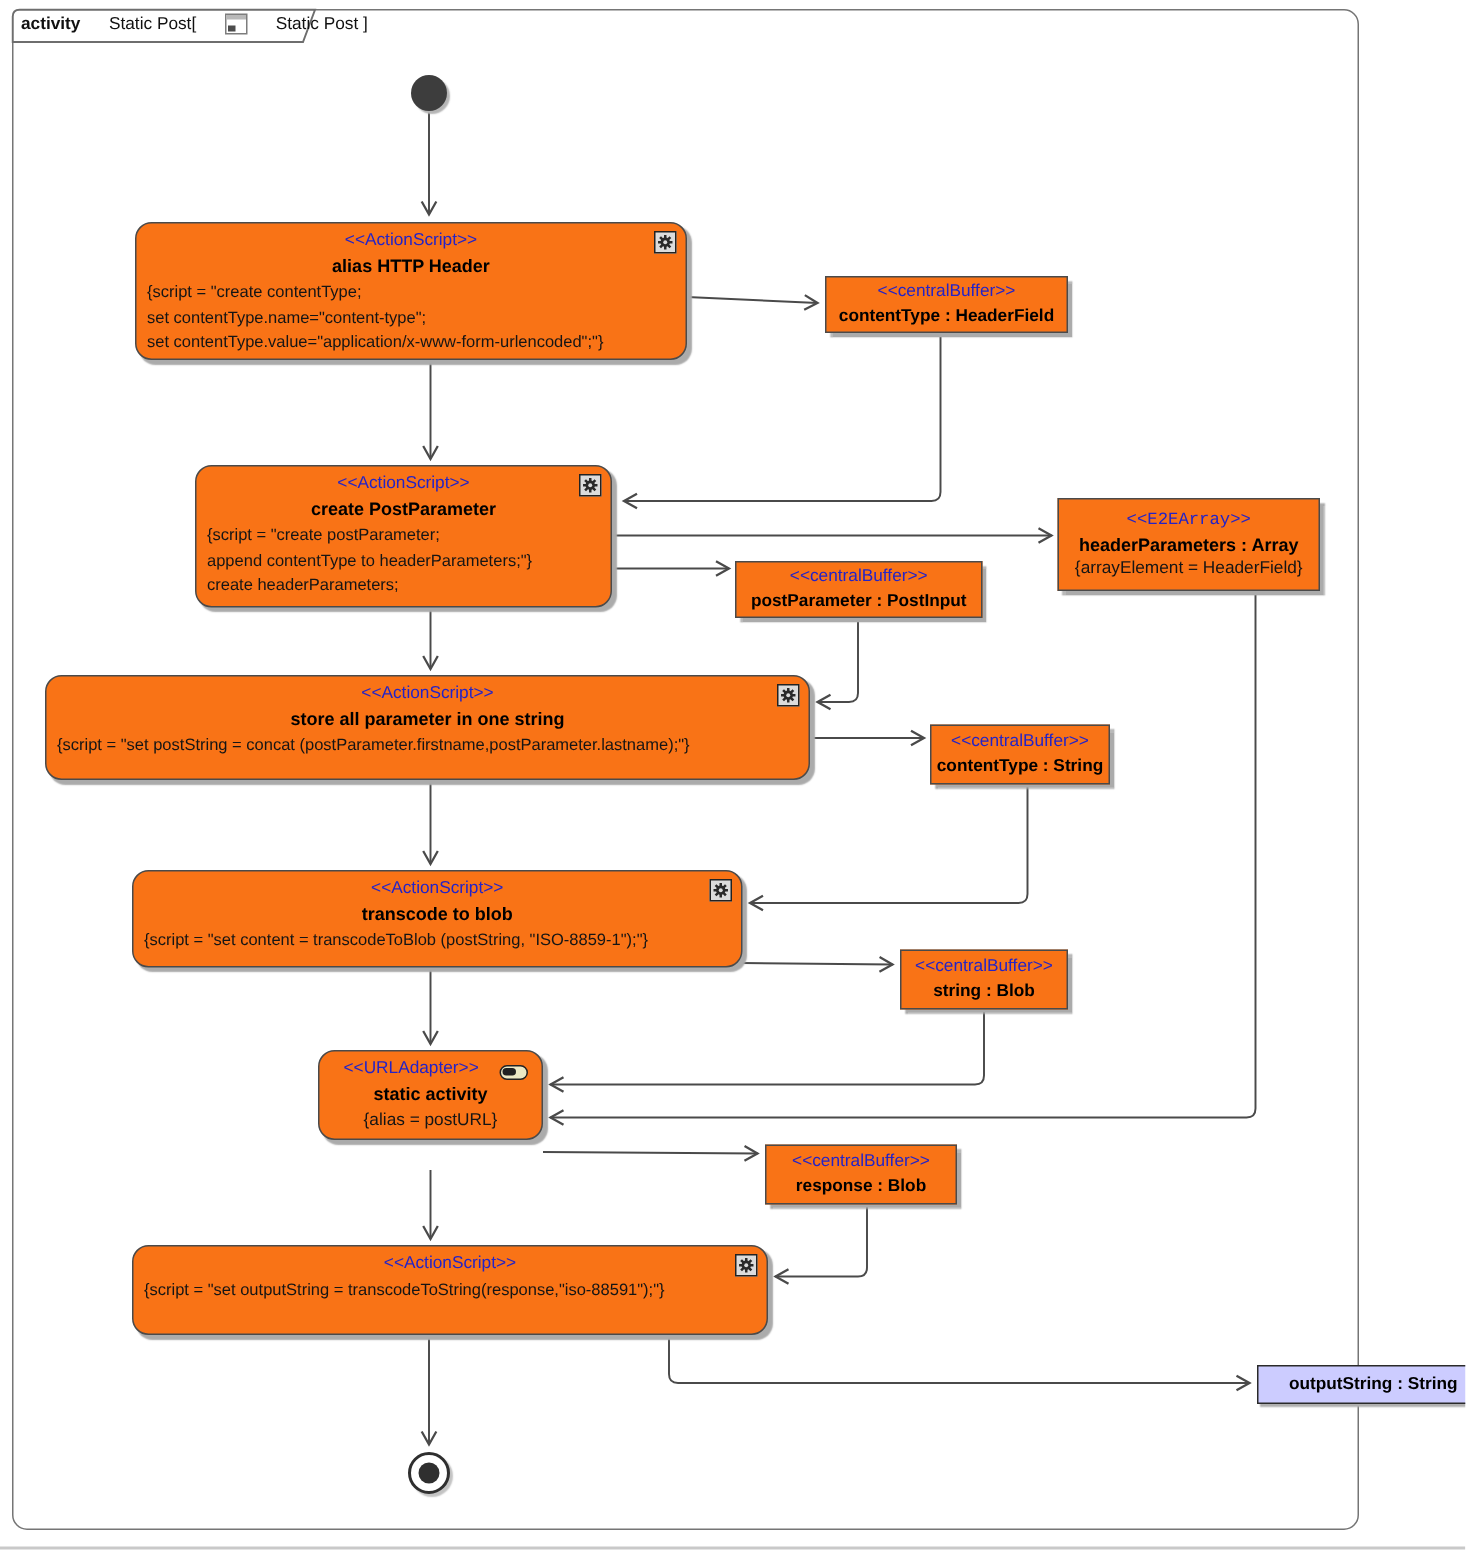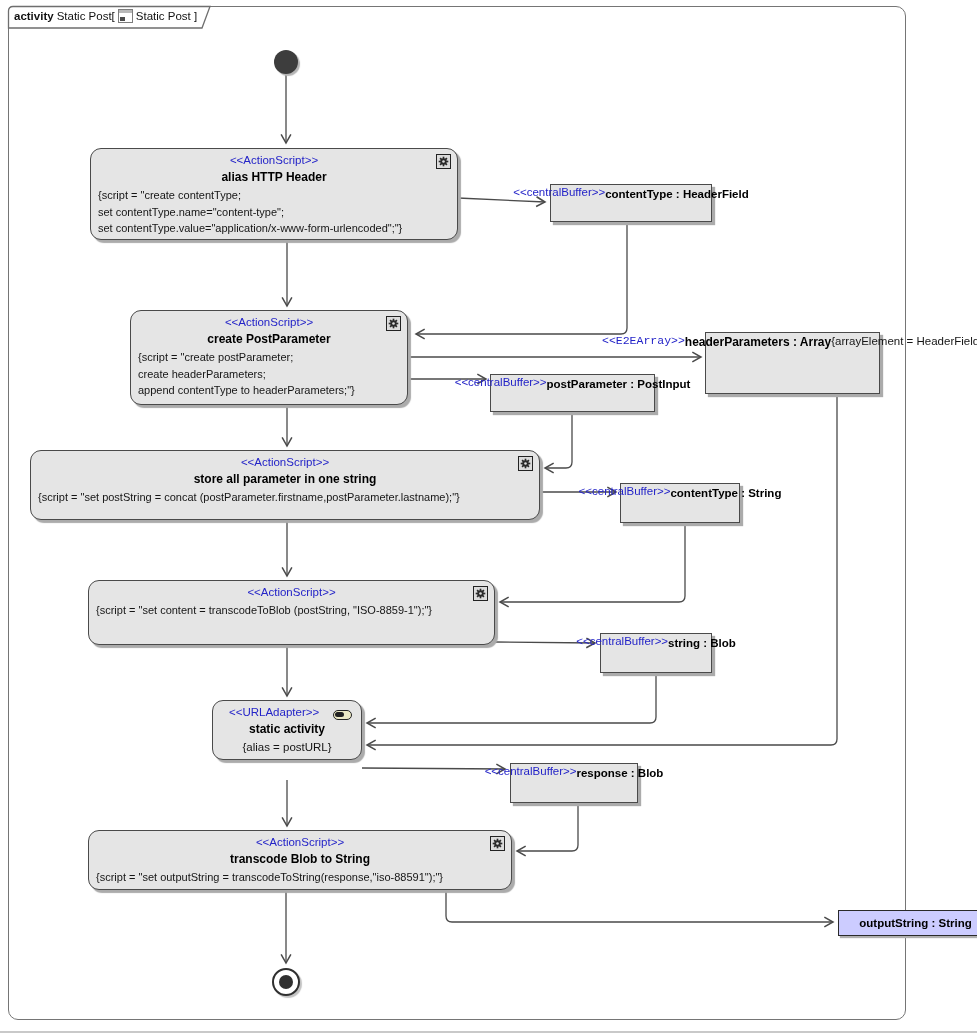--- a/index.html
+++ b/index.html
@@ -3,49 +3,49 @@
 <meta charset="utf-8">
 <style>
   html,body{margin:0;padding:0;background:#fff;}
   .canvas{position:relative;width:977px;height:1035px;background:#fff;overflow:hidden;
           font-family:"Liberation Sans",sans-serif;}
   .frame{position:absolute;left:8px;top:6px;width:896px;height:1012px;
          border:1.5px solid #757575;border-radius:10px;z-index:0;background:#fff;}
   .bottom-strip{position:absolute;left:0;top:1031px;width:977px;height:2px;background:#c9c9c9;}
   .tab{position:absolute;left:7px;top:5px;z-index:3;width:212px;height:24px;}
   .tab-text{position:absolute;left:14px;top:9px;z-index:4;font-size:11.5px;color:#111;
-            white-space:nowrap;display:flex;align-items:center;gap:3px;}
+            white-space:nowrap;display:flex;align-items:center;gap:19px;}
   .tab-text b{font-weight:bold;}
   .dg-icon{display:inline-block;width:13px;height:12px;border:1px solid #7d7d7d;
            background:#fff;position:relative;}
   .dg-icon::before{content:"";position:absolute;left:0;top:0;width:100%;height:3px;background:#b9b9b9;}
   .dg-icon::after{content:"";position:absolute;left:1px;bottom:1px;width:5px;height:4px;background:#4c4c4c;}
   svg.edges{position:absolute;left:0;top:0;z-index:1;}
-  .node{position:absolute;background:#e5e5e5;border:1.4px solid #4a4a4a;
+  .node{position:absolute;background:#f97316;border:1.4px solid #4a4a4a;
         box-shadow:3px 3px 1px #ababab;z-index:2;box-sizing:border-box;}
   .action{border-radius:11px;}
   .stereo{color:#2323C8;text-align:center;font-size:11.5px;padding-top:4px;line-height:15px;white-space:nowrap;}
   .nname{text-align:center;font-weight:bold;font-size:12px;color:#000;padding-top:1px;line-height:16px;white-space:nowrap;}
   .script{font-size:11px;color:#151515;padding:2px 7px 0 7px;line-height:16.5px;white-space:nowrap;}
   .detail{text-align:center;font-size:11.5px;color:#151515;line-height:16px;white-space:nowrap;}
   .badge{position:absolute;top:5px;right:6px;width:15px;height:15px;border:1.5px solid #222;
          background:#dcdcdc;display:flex;align-items:center;justify-content:center;box-sizing:border-box;}
   .pill{position:absolute;top:9px;right:9px;width:19px;height:10px;border:1.3px solid #222;
         border-radius:5px;box-sizing:border-box;background:#ECE9C5;}
   .pill-dot{position:absolute;left:1px;top:1px;width:9px;height:5px;border-radius:3px;background:#222;}
   .initial-node{position:absolute;left:274px;top:50px;width:24px;height:24px;border-radius:50%;
                 background:#3d3d3d;box-shadow:2px 2px 1px #b5b5b5;z-index:2;}
   .final-node{position:absolute;left:272px;top:968px;width:28px;height:28px;border-radius:50%;
               background:#fff;border:2px solid #2f2f2f;box-sizing:border-box;z-index:2;
               display:flex;align-items:center;justify-content:center;box-shadow:2px 2px 1px #c3c3c3;}
   .final-core{width:14px;height:14px;border-radius:50%;background:#2f2f2f;}
   .param-node{position:absolute;left:838px;top:910px;width:155px;height:26px;background:#CCCCFF;
               border:1.3px solid #2a2a2a;box-shadow:2px 2px 1px #b0b0b0;z-index:2;box-sizing:border-box;
               display:flex;align-items:center;justify-content:center;font-weight:bold;font-size:11.5px;color:#000;white-space:nowrap;}
-  .buf{display:flex;flex-direction:row;justify-content:center;}
+  .buf{display:flex;flex-direction:column;justify-content:center;}
 </style>
 </head>
 <body>
 
 <div class="canvas">
 
   <div class="frame"></div>
 
   <svg class="tab" width="212" height="24">
     <path d="M1.5,23 L1.5,6 Q1.5,1.5 6,1.5 L203,1.5 L195,23 Z" fill="#ffffff" stroke="#6e6e6e" stroke-width="1.3"></path>
@@ -112,22 +112,22 @@
   <div class="node buf" style="left:550px;top:184px;width:162px;height:38px;">
     <div class="stereo" style="padding-top:0;">&lt;&lt;centralBuffer&gt;&gt;</div>
     <div class="nname" style="font-size:11.5px;">contentType : HeaderField</div>
   </div>
 
   <div class="node action" style="left:130px;top:310px;width:278px;height:95px;">
     <div class="stereo">&lt;&lt;ActionScript&gt;&gt;</div>
     <div class="nname">create PostParameter</div>
     <div class="script">
       <div>{script = "create postParameter;</div>
+      <div>append contentType to headerParameters;"}</div>
       <div>create headerParameters;</div>
-      <div>append contentType to headerParameters;"}</div>
     </div>
     <div class="badge">
       <svg viewBox="0 0 16 16" width="11" height="11">
           <g stroke="#2a2a2a" stroke-width="2.4">
             <line x1="8" y1="1" x2="8" y2="15"></line>
             <line x1="1" y1="8" x2="15" y2="8"></line>
             <line x1="3" y1="3" x2="13" y2="13"></line>
             <line x1="13" y1="3" x2="3" y2="13"></line>
           </g>
           <circle cx="8" cy="8" r="4.6" fill="#2a2a2a" stroke="none"></circle>
@@ -167,20 +167,21 @@
     </div>
   </div>
 
   <div class="node buf" style="left:620px;top:483px;width:120px;height:40px;">
     <div class="stereo" style="padding-top:0;">&lt;&lt;centralBuffer&gt;&gt;</div>
     <div class="nname" style="font-size:11.5px;">contentType : String</div>
   </div>
 
   <div class="node action" style="left:88px;top:580px;width:407px;height:65px;">
     <div class="stereo">&lt;&lt;ActionScript&gt;&gt;</div>
+    <div class="nname">transcode to blob</div>
     <div class="script">
       <div>{script = "set content = transcodeToBlob (postString, "ISO-8859-1");"}</div>
     </div>
     <div class="badge">
       <svg viewBox="0 0 16 16" width="11" height="11">
           <g stroke="#2a2a2a" stroke-width="2.4">
             <line x1="8" y1="1" x2="8" y2="15"></line>
             <line x1="1" y1="8" x2="15" y2="8"></line>
             <line x1="3" y1="3" x2="13" y2="13"></line>
             <line x1="13" y1="3" x2="3" y2="13"></line>
@@ -205,21 +206,20 @@
       </div>
   </div>
 
   <div class="node buf" style="left:510px;top:763px;width:128px;height:40px;">
     <div class="stereo" style="padding-top:0;">&lt;&lt;centralBuffer&gt;&gt;</div>
     <div class="nname" style="font-size:11.5px;">response : Blob</div>
   </div>
 
   <div class="node action" style="left:88px;top:830px;width:424px;height:60px;">
     <div class="stereo">&lt;&lt;ActionScript&gt;&gt;</div>
-    <div class="nname">transcode Blob to String</div>
     <div class="script">
       <div>{script = "set outputString = transcodeToString(response,"iso-88591");"}</div>
     </div>
     <div class="badge">
       <svg viewBox="0 0 16 16" width="11" height="11">
           <g stroke="#2a2a2a" stroke-width="2.4">
             <line x1="8" y1="1" x2="8" y2="15"></line>
             <line x1="1" y1="8" x2="15" y2="8"></line>
             <line x1="3" y1="3" x2="13" y2="13"></line>
             <line x1="13" y1="3" x2="3" y2="13"></line>

